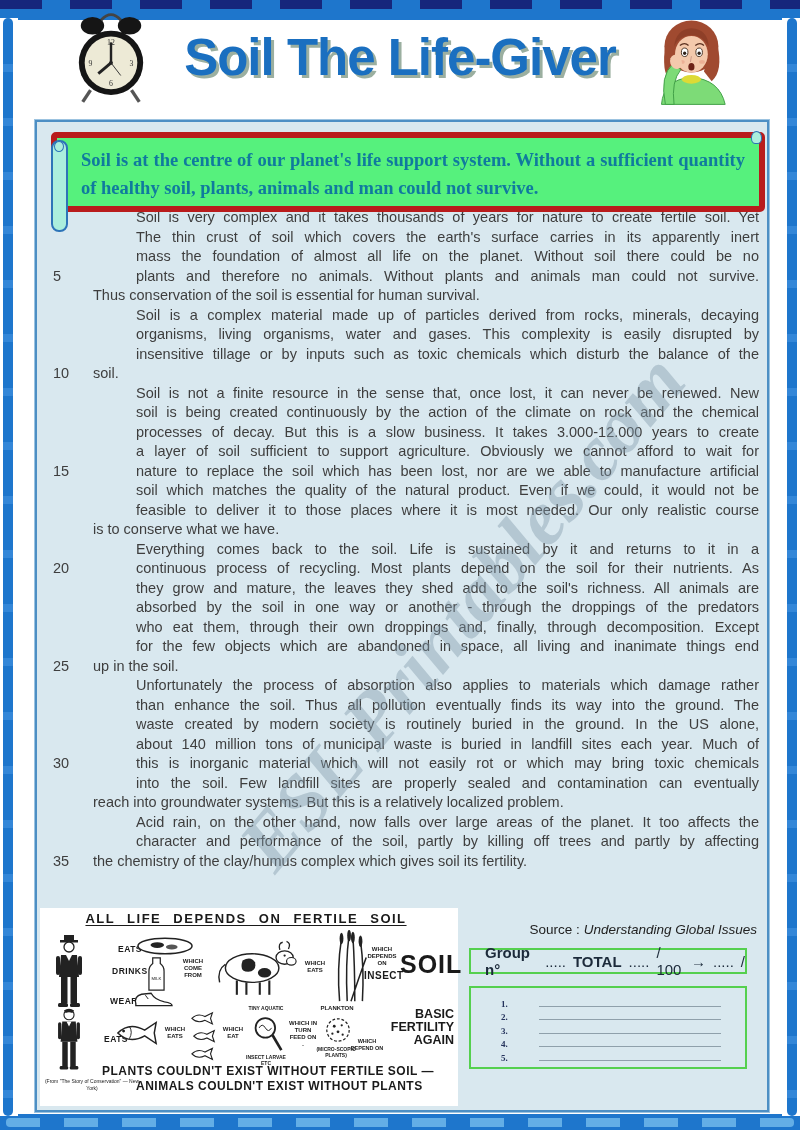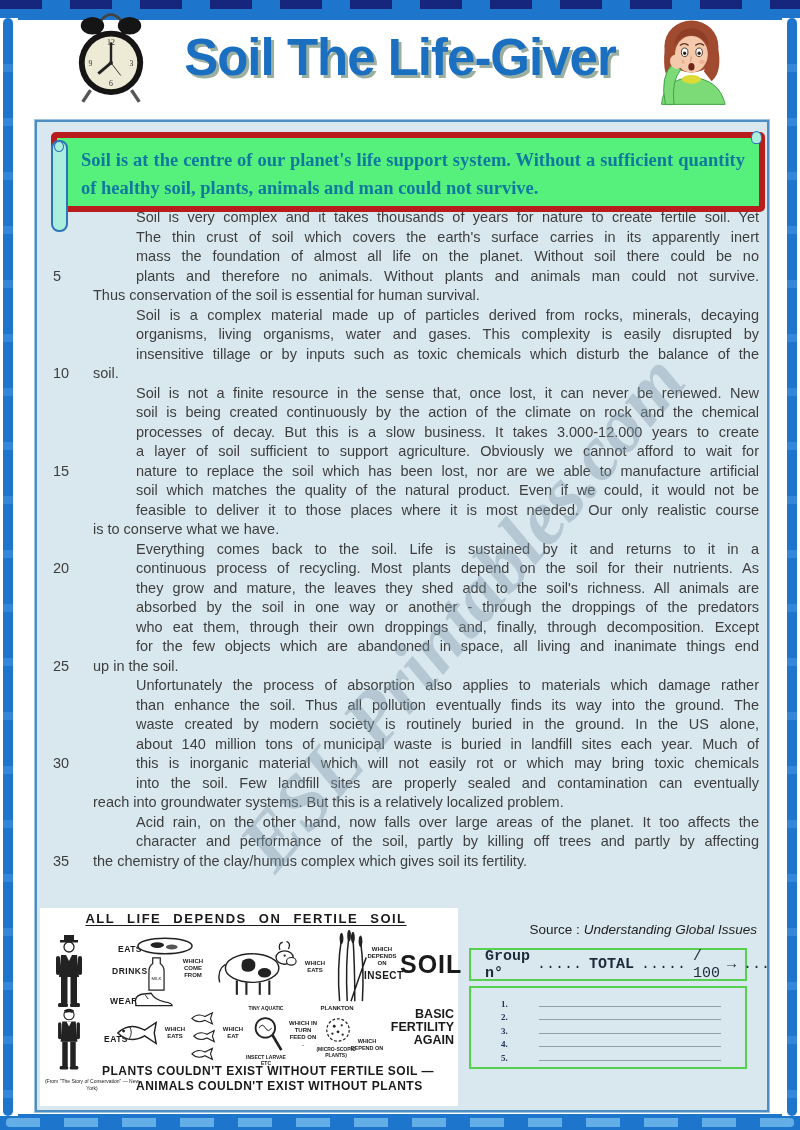--- a/index.html
+++ b/index.html
@@ -63,23 +63,23 @@
   .conn{font-weight:bold;font-size:6px;line-height:1.2;text-align:center;}
   .lab9{font-weight:bold;font-size:8.5px;letter-spacing:.5px;margin-left:12px;}
   .big-soil{font-weight:bold;font-size:25px;letter-spacing:1px;}
   .fertile{font-weight:bold;font-size:10px;letter-spacing:.5px;}
   .basic{font-weight:bold;font-size:12.5px;line-height:1.05;text-align:right;white-space:pre-line;}
   .bot{font-weight:bold;font-size:12px;letter-spacing:.5px;white-space:nowrap;}
   .cap{font-size:5px;line-height:1.3;text-align:center;}
 
   
   .source{position:absolute;right:10px;top:800px;font-size:13.5px;color:#222;z-index:2;}
-  .gbox{position:absolute;left:432px;top:826px;width:278px;height:33px;border:2px solid #55d04f;
+  .gbox{position:absolute;left:432px;top:826px;width:278px;height:26px;border:2px solid #55d04f;
         display:flex;align-items:center;gap:7px;padding:0 0 0 14px;box-sizing:border-box;z-index:2;
-        font-family:Liberation Mono, monospace;font-size:15px;color:#1c2a3a;}
+        font-family:Liberation Sans, sans-serif;font-size:15px;color:#1c2a3a;}
   .gbox b{font-weight:bold;}
   .abox{position:absolute;left:432px;top:864px;width:278px;height:83px;border:2px solid #55d04f;
         box-sizing:border-box;padding-top:7px;z-index:2;}
   .arow{display:flex;align-items:flex-end;height:13.5px;}
   .anum{flex:0 0 26px;padding-left:30px;font-family:"Liberation Serif",serif;font-weight:bold;
         font-size:9px;color:#25335c;}
   .arule{flex:1;margin:0 24px 2px 12px;border-bottom:1px solid #8fa0ab;}
 </style>
 </head>
 <body>

